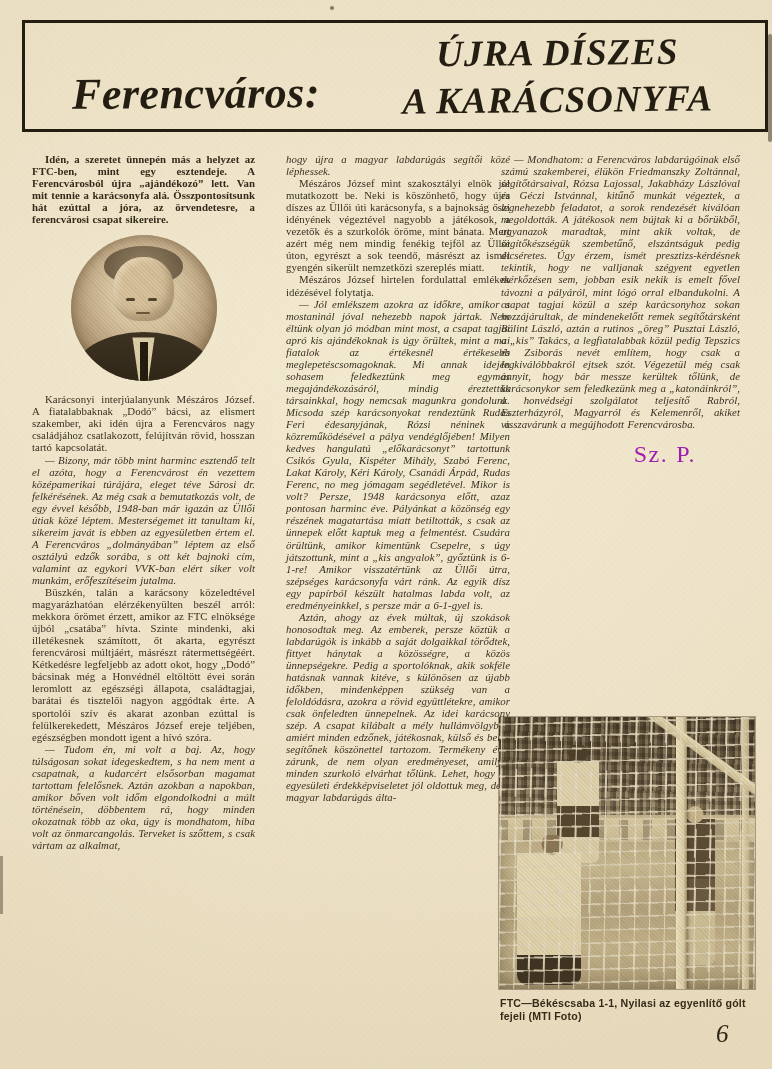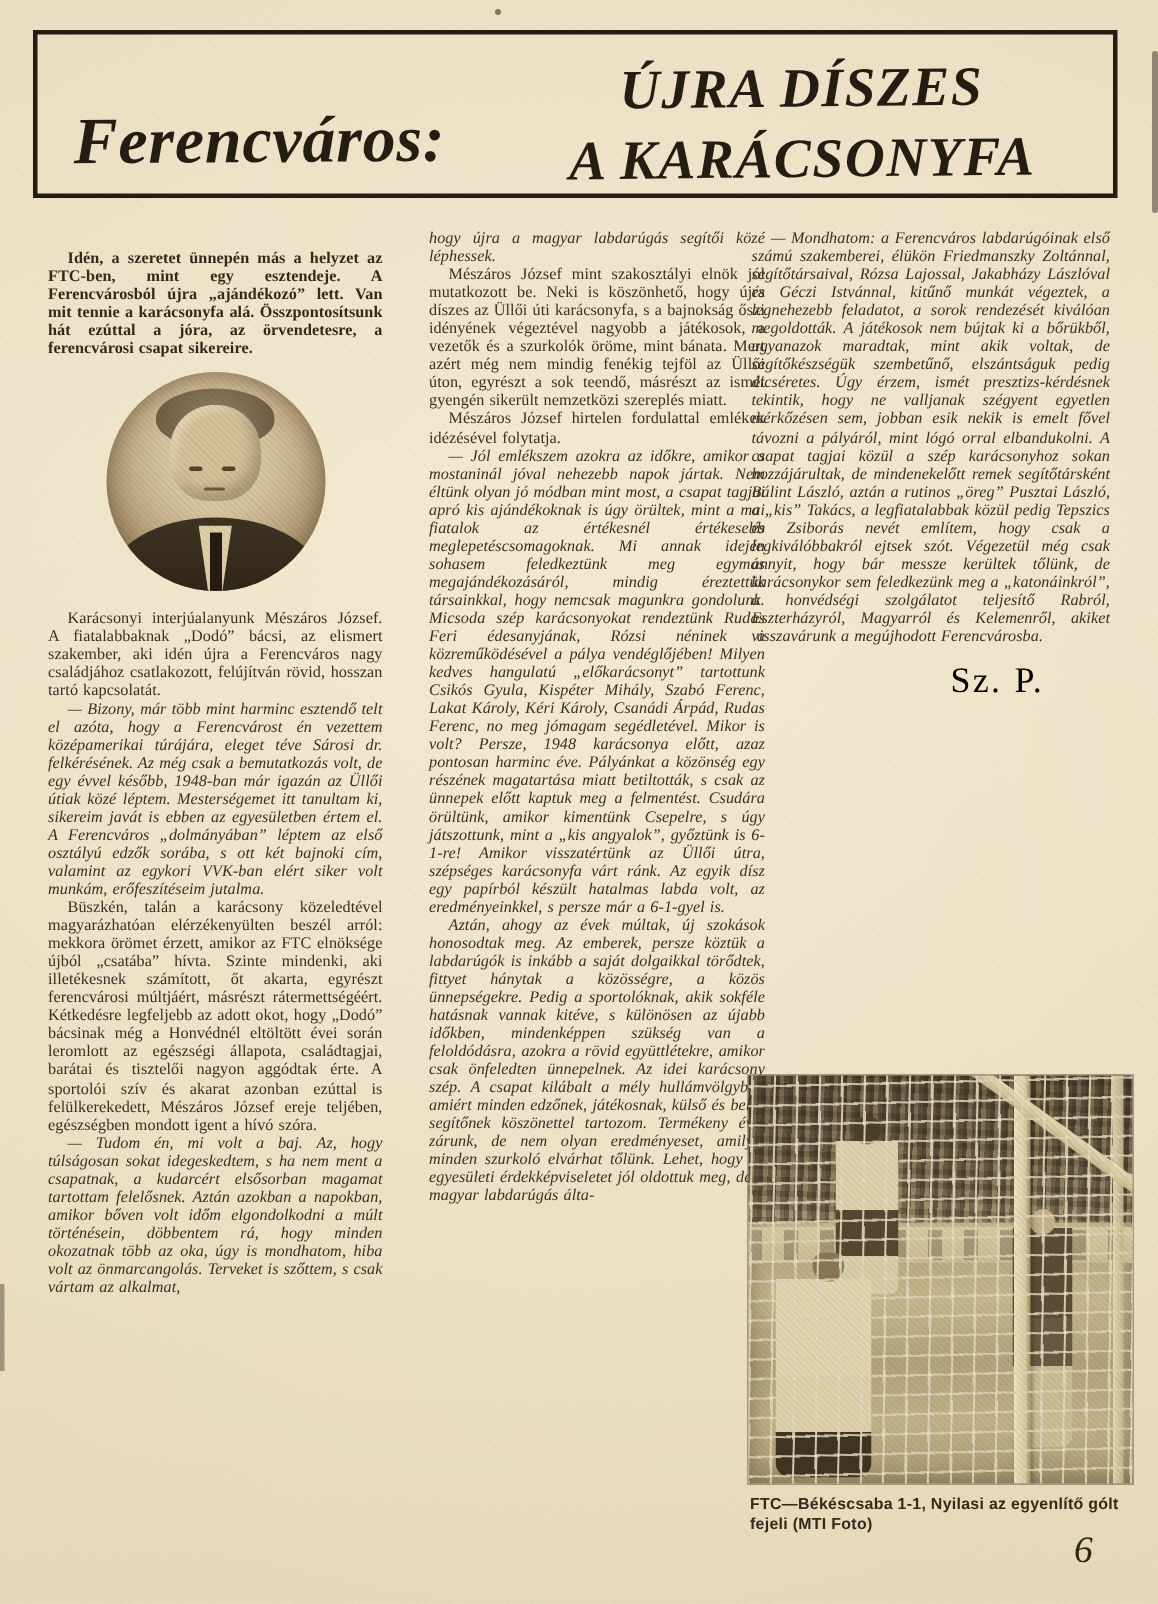--- a/index.html
+++ b/index.html
@@ -18,35 +18,36 @@
       repeating-linear-gradient(47deg, rgba(120,100,70,.12) 0 1px, transparent 1px 4px),
       repeating-linear-gradient(-43deg, rgba(255,255,240,.10) 0 1px, transparent 1px 5px);}
   
   .smudge-right{position:absolute;right:0;top:34px;width:4px;height:108px;background:#463c2e;opacity:.55;border-radius:2px;}
   .smudge-left{position:absolute;left:0;top:856px;width:3px;height:58px;background:#463c2e;opacity:.45;}
   .speck{position:absolute;left:330px;top:6px;width:4px;height:4px;border-radius:50%;background:#3c3324;opacity:.6;}
 
   
   .header-box{
     position:absolute;left:22px;top:20px;width:717px;height:106px;
-    border:3px solid #241d12;display:flex;align-items:flex-end;
+    border:3px solid #241d12;display:flex;align-items:center;
     background:transparent;
+    padding-left:23px;
   }
   .kicker{
     font-style:italic;font-weight:bold;font-size:44px;letter-spacing:.5px;
     color:#241d12;align-self:flex-end;margin:0 0 10px 24px;white-space:nowrap;
     transform:rotate(-.4deg);
   }
   .title-wrap{flex:1;display:flex;flex-direction:column;align-items:center;justify-content:center;gap:3px;margin-left:30px;transform:rotate(-.6deg);}
   .title-line{font-style:italic;font-weight:bold;font-size:37px;line-height:44px;letter-spacing:1px;color:#241d12;white-space:nowrap;}
 
   
   .col{position:absolute;top:153px;text-align:justify;font-size:10.8px;line-height:12.05px;
        letter-spacing:.05px;word-spacing:.6px;color:#3a3020;}
-  #col1{left:32px;width:223px;margin-top:13px;}
+  #col1{left:32px;width:223px;}
   #col2{left:262px;width:224px;margin-left:24px;}
   #col3{left:501px;width:239px;}
   .col p{margin:0;text-indent:13px;}
   .col p.noindent{text-indent:0;}
   .col p.bold{font-weight:bold;color:#342a1a;}
   .col p.italic{font-style:italic;}
 
   
   .portrait{
     width:146px;height:146px;border-radius:50%;margin:10px auto 12px;position:relative;overflow:hidden;
@@ -63,21 +64,21 @@
   .eye.l{left:38%;} .eye.r{left:53%;}
   .mouth{position:absolute;top:52.5%;left:45%;width:14px;height:2px;background:#6b573c;border-radius:2px;}
   .suit{position:absolute;bottom:-8%;left:2%;width:96%;height:42%;
     background:linear-gradient(180deg,#3d3222,#2c2315);border-radius:55% 55% 0 0/75% 75% 0 0;}
   .shirt{position:absolute;bottom:0;left:41%;width:18%;height:30%;background:#dccfa8;
     clip-path:polygon(8% 0,92% 0,68% 100%,32% 100%);}
   .tie{position:absolute;bottom:0;left:47.5%;width:5.5%;height:27%;background:#241b10;}
 
   
   .byline{display:block;text-align:right;padding-right:44px;margin-top:18px;
-    font-size:24px;letter-spacing:1.5px;color:#000000;font-style:normal;}
+    font-size:24px;letter-spacing:1.5px;color:#a21caf;font-style:normal;}
 
   
   .match-photo{
     position:absolute;left:499px;top:717px;width:256px;height:272px;overflow:hidden;
     background:
       linear-gradient(180deg,#6f6249 0%,#7b6d52 12%,#8d7e61 24%,#a59472 32%,#cdbd99 38%,#baa982 44%,#c7b78f 55%,#b3a27b 70%,#c2b189 85%,#ab9a73 100%);
     box-shadow:0 0 0 1px rgba(60,48,30,.4), inset 0 0 18px rgba(55,42,25,.45);
   }
   .crowd{position:absolute;top:0;left:0;right:0;height:36%;
     background:

